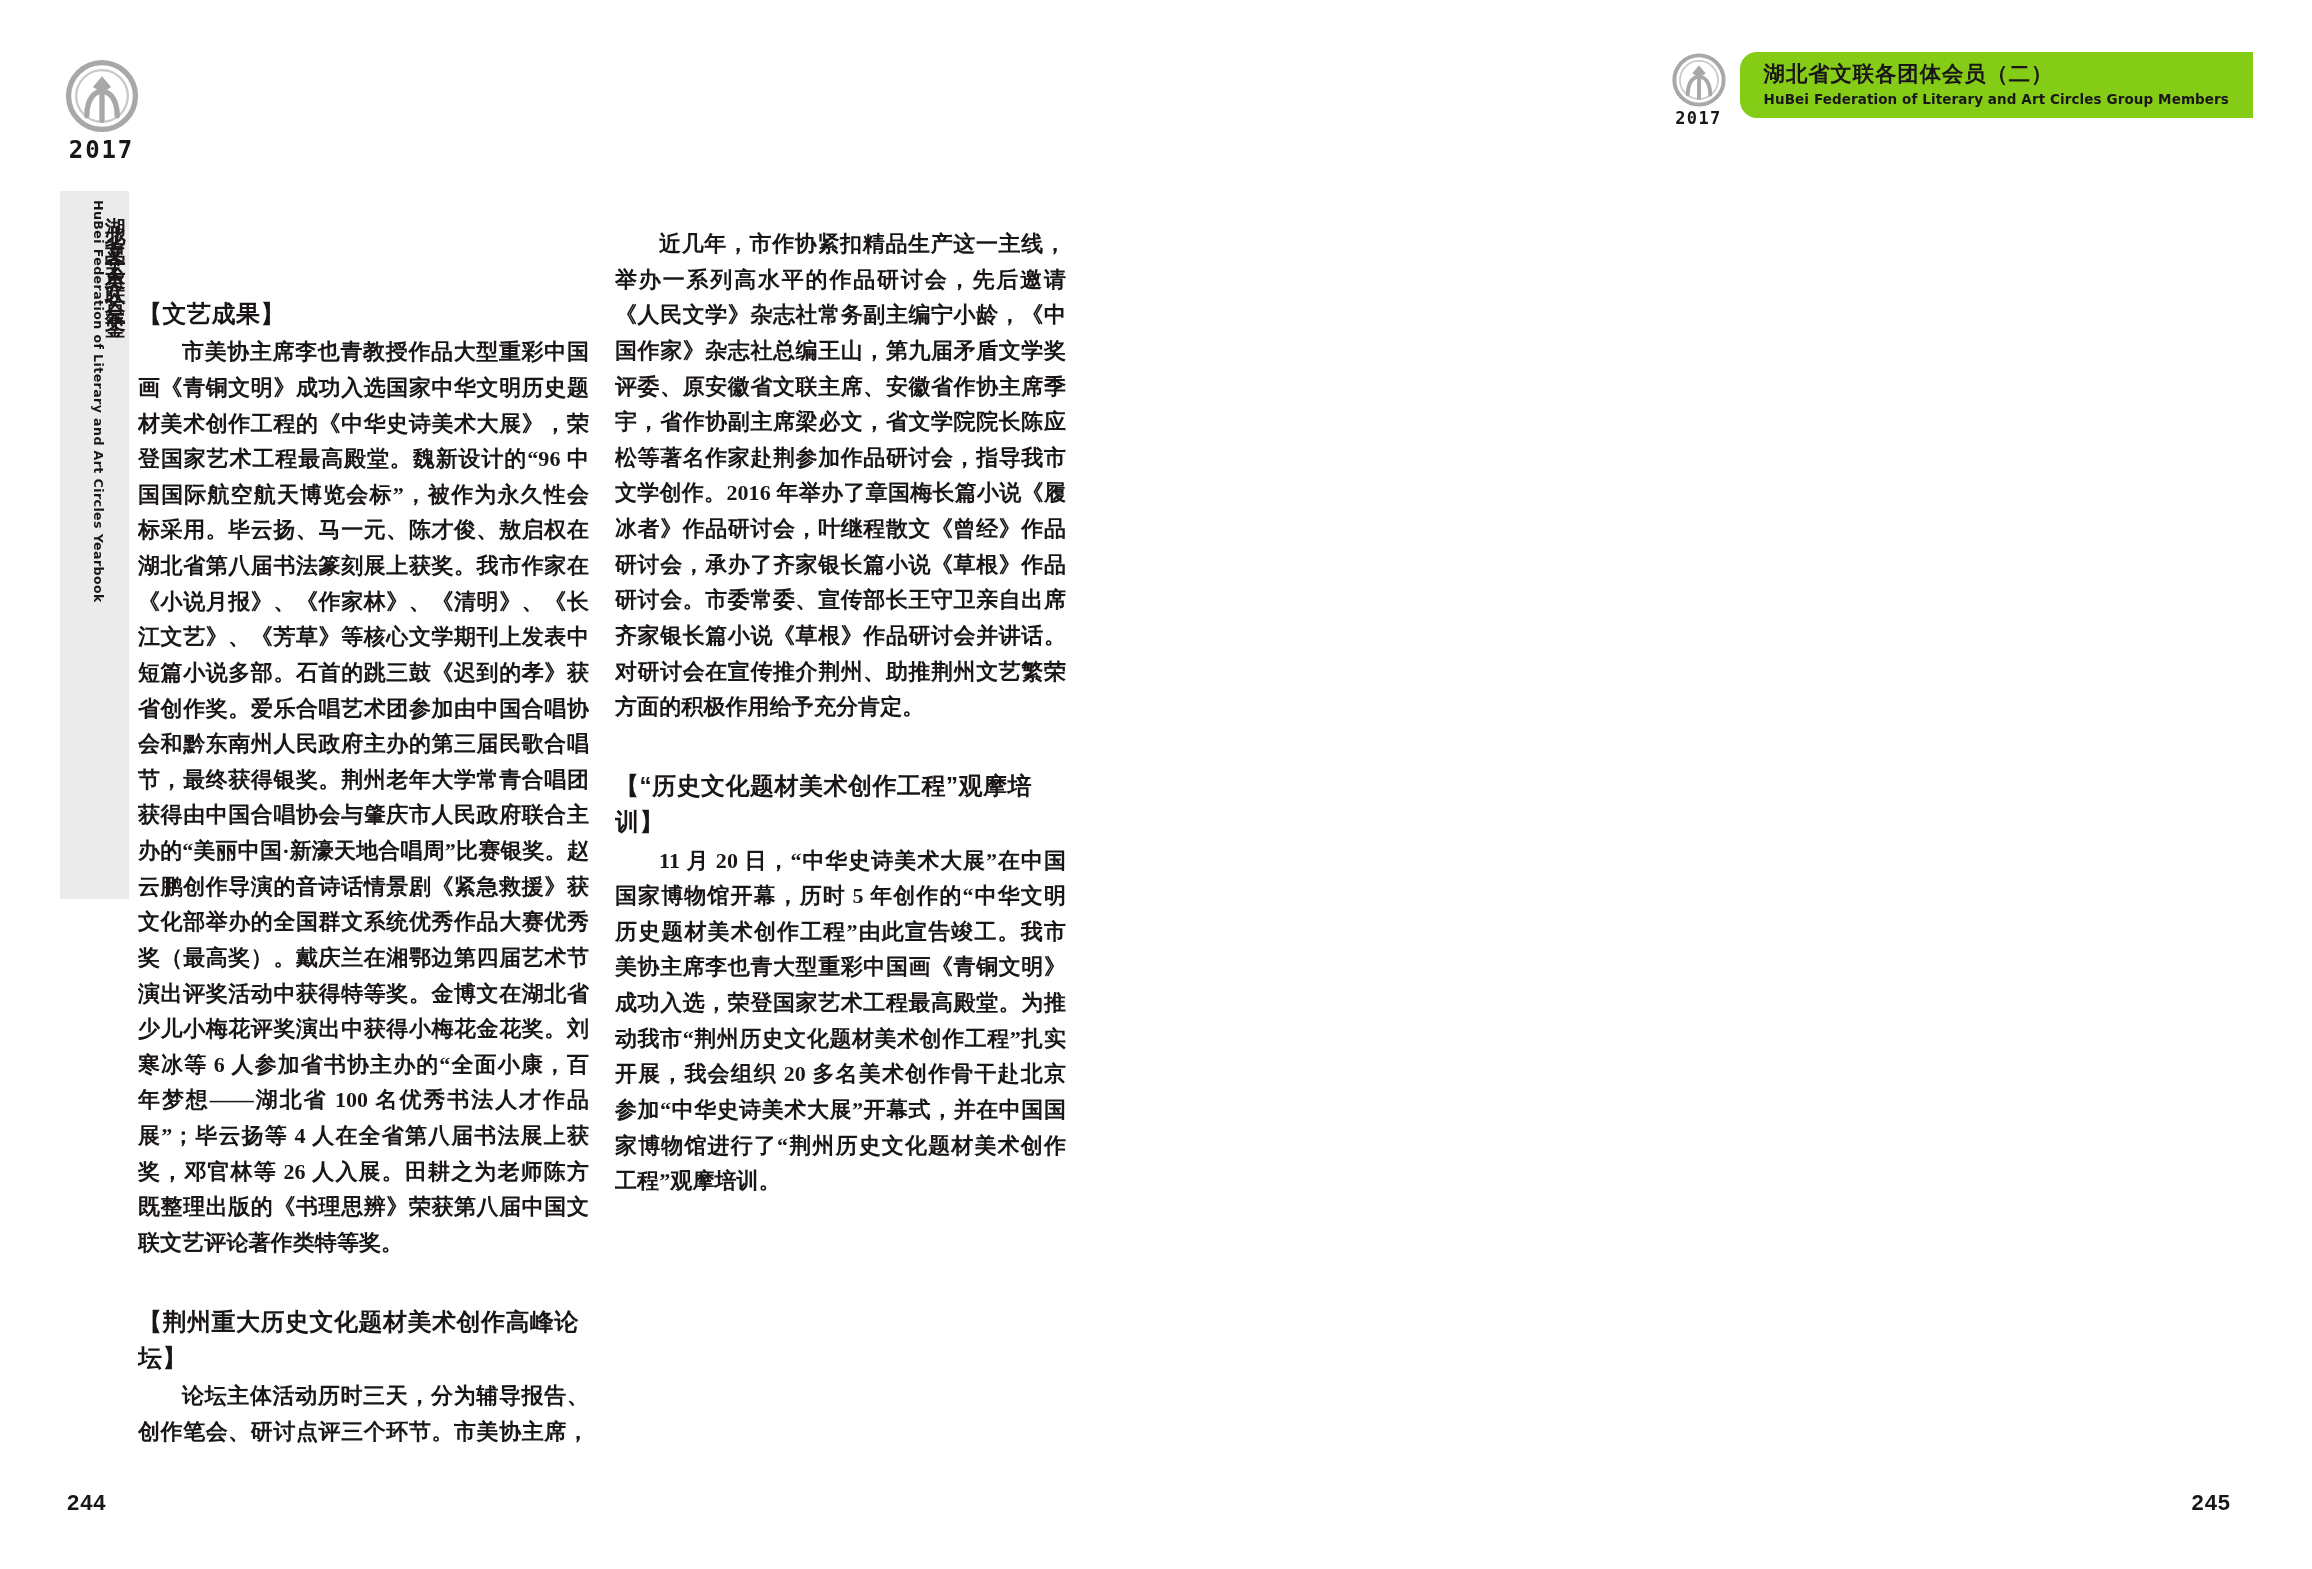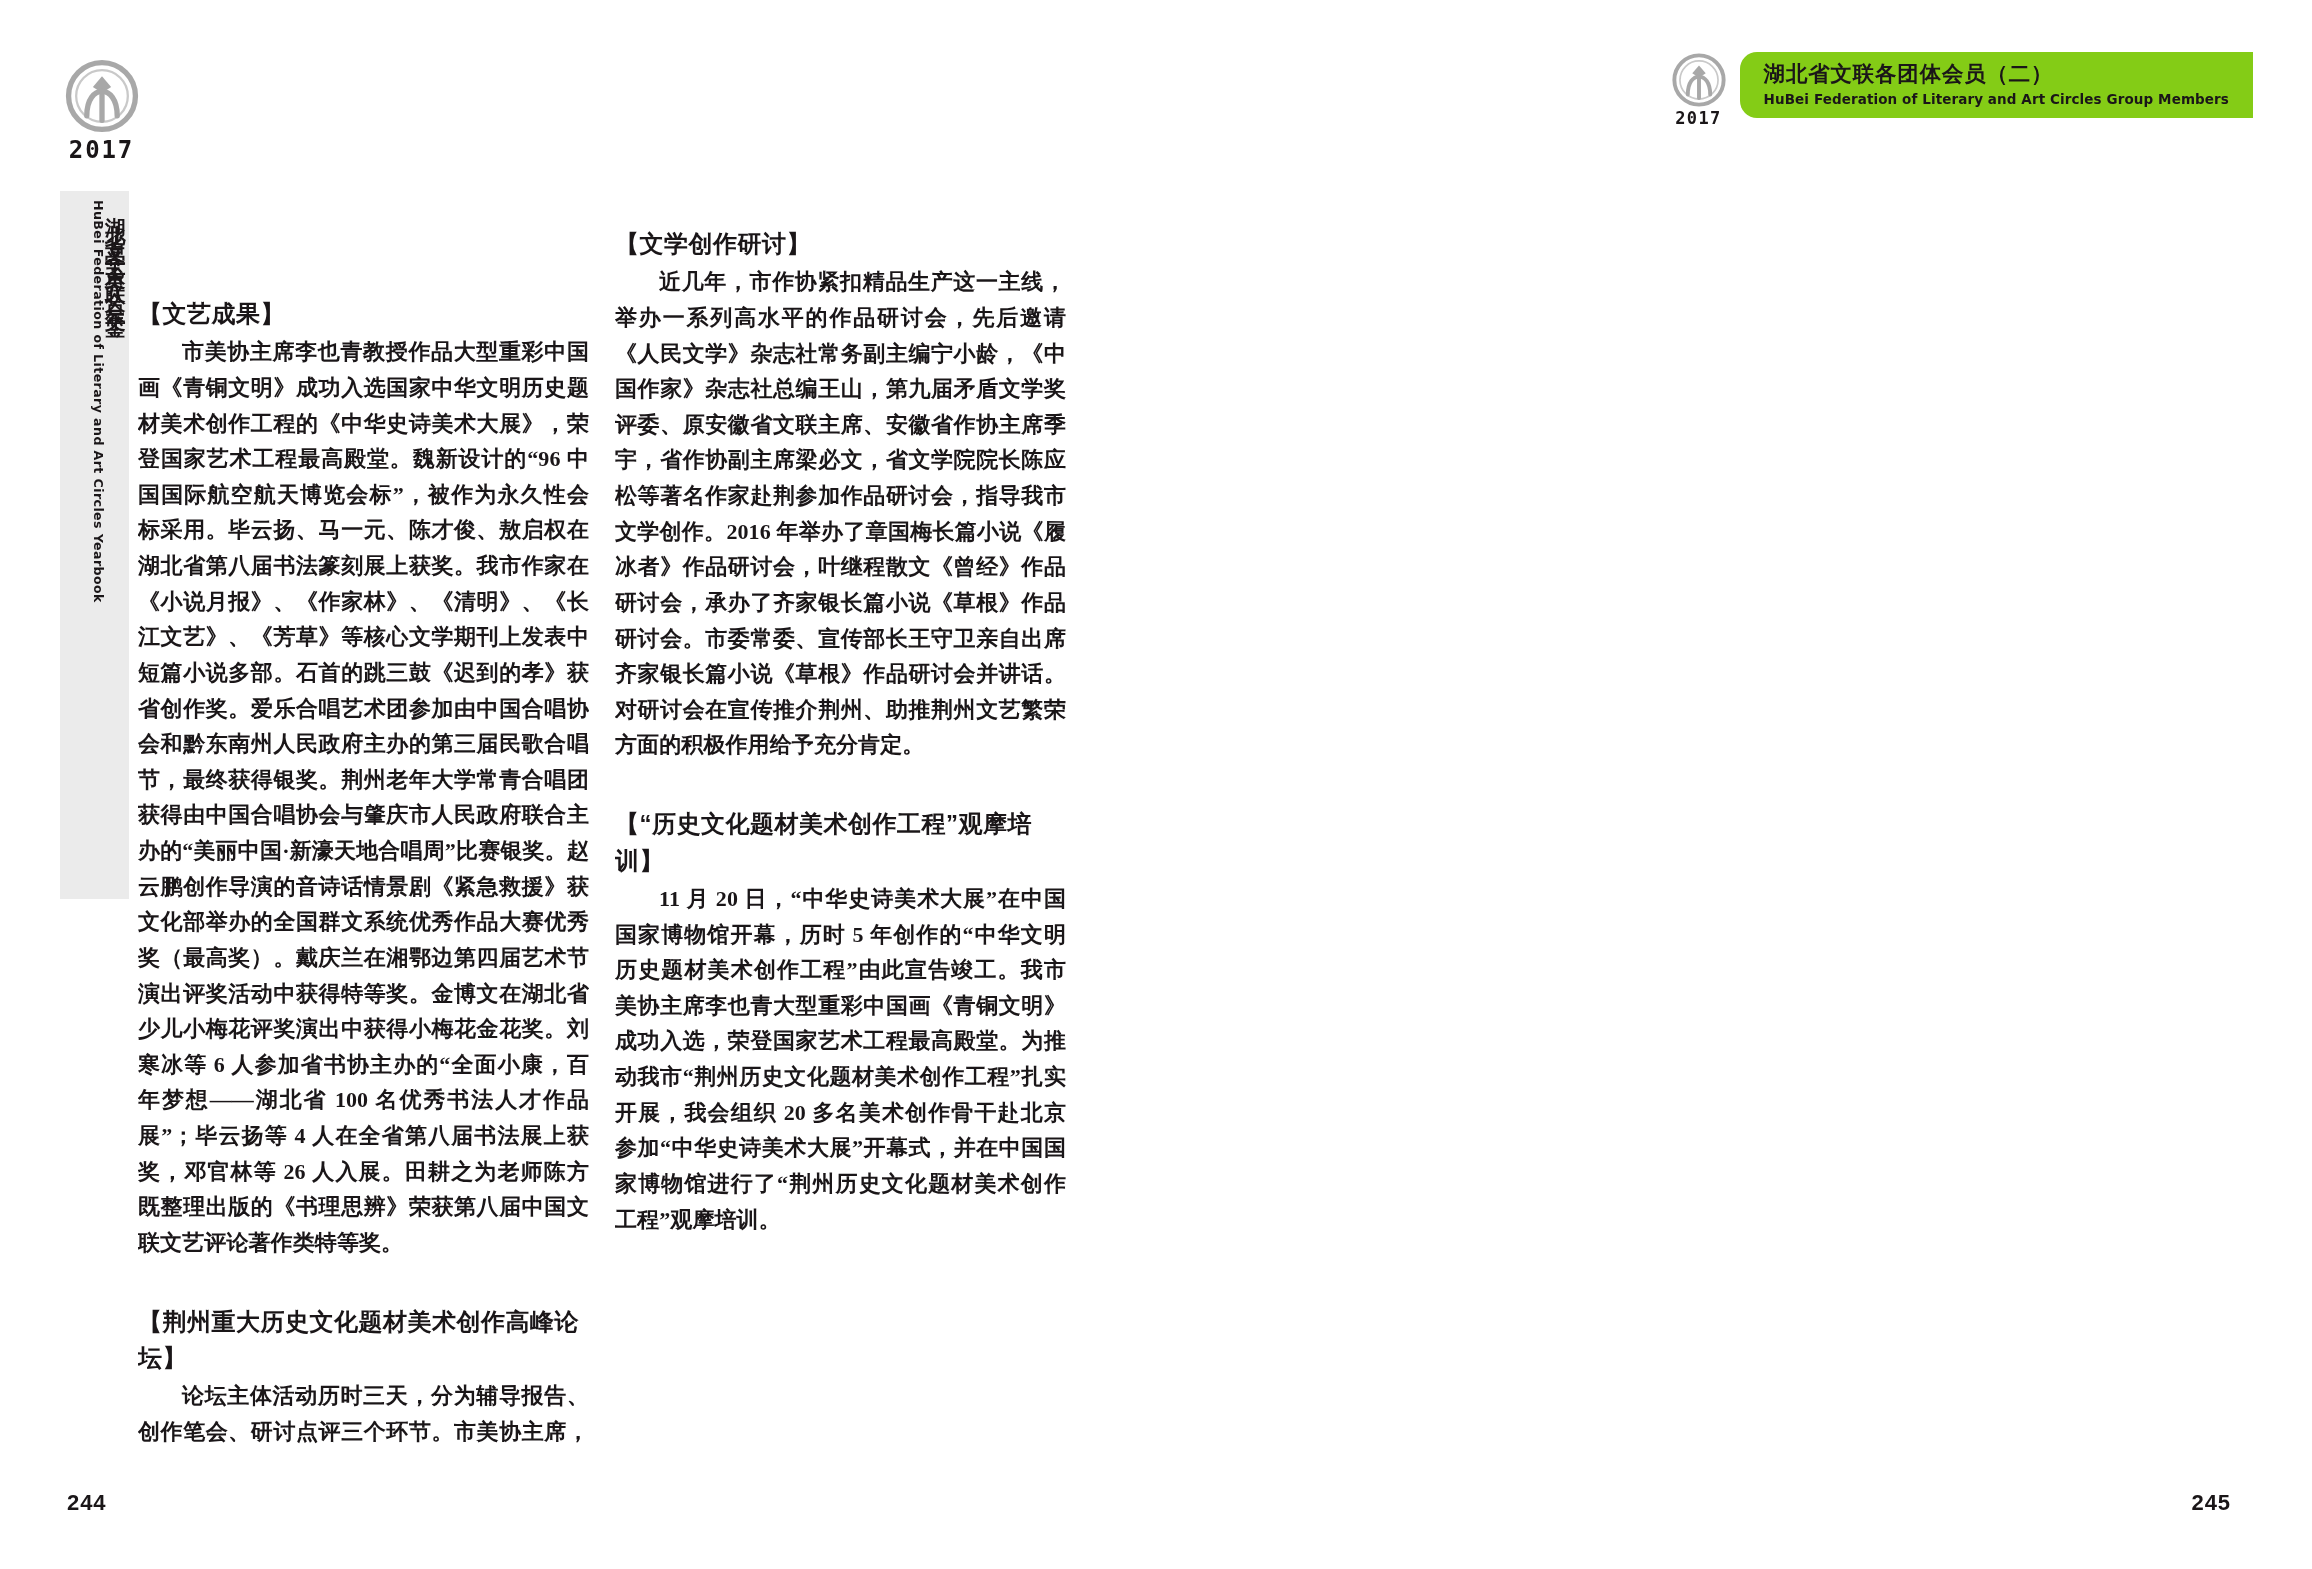--- a/index.html
+++ b/index.html
@@ -218,21 +218,20 @@
           <p class="para">市美协主席李也青教授作品大型重彩中国画《青铜文明》成功入选国家中华文明历史题材美术创作工程的《中华史诗美术大展》，荣登国家艺术工程最高殿堂。魏新设计的“96 中国国际航空航天博览会标”，被作为永久性会标采用。毕云扬、马一元、陈才俊、敖启权在湖北省第八届书法篆刻展上获奖。我市作家在《小说月报》、《作家林》、《清明》、《长江文艺》、《芳草》等核心文学期刊上发表中短篇小说多部。石首的跳三鼓《迟到的孝》获省创作奖。爱乐合唱艺术团参加由中国合唱协会和黔东南州人民政府主办的第三届民歌合唱节，最终获得银奖。荆州老年大学常青合唱团获得由中国合唱协会与肇庆市人民政府联合主办的“美丽中国·新濠天地合唱周”比赛银奖。赵云鹏创作导演的音诗话情景剧《紧急救援》获文化部举办的全国群文系统优秀作品大赛优秀奖（最高奖）。戴庆兰在湘鄂边第四届艺术节演出评奖活动中获得特等奖。金博文在湖北省少儿小梅花评奖演出中获得小梅花金花奖。刘寒冰等 6 人参加省书协主办的“全面小康，百年梦想——湖北省 100 名优秀书法人才作品展”；毕云扬等 4 人在全省第八届书法展上获奖，邓官林等 26 人入展。田耕之为老师陈方既整理出版的《书理思辨》荣获第八届中国文联文艺评论著作类特等奖。</p>
           <div class="gap-lg"></div>
           <div class="h-sub">【荆州重大历史文化题材美术创作高峰论坛】</div>
           <p class="para">论坛主体活动历时三天，分为辅导报告、创作笔会、研讨点评三个环节。市美协主席，知名画家李也青作了题为《美术创作漫谈》的辅导报告。报</p>
         </div>
     </div>
 
     <div class="col col-2">
       <div class="flow">
           <div class="gap-lg"></div>
-          <div class="h-sub">【文学创作研讨】</div>
           <p class="para">近几年，市作协紧扣精品生产这一主线，举办一系列高水平的作品研讨会，先后邀请《人民文学》杂志社常务副主编宁小龄，《中国作家》杂志社总编王山，第九届矛盾文学奖评委、原安徽省文联主席、安徽省作协主席季宇，省作协副主席梁必文，省文学院院长陈应松等著名作家赴荆参加作品研讨会，指导我市文学创作。2016 年举办了章国梅长篇小说《履冰者》作品研讨会，叶继程散文《曾经》作品研讨会，承办了齐家银长篇小说《草根》作品研讨会。市委常委、宣传部长王守卫亲自出席齐家银长篇小说《草根》作品研讨会并讲话。对研讨会在宣传推介荆州、助推荆州文艺繁荣方面的积极作用给予充分肯定。</p>
           <div class="gap-lg"></div>
           <div class="h-sub">【“历史文化题材美术创作工程”观摩培训】</div>
           <p class="para">11 月 20 日，“中华史诗美术大展”在中国国家博物馆开幕，历时 5 年创作的“中华文明历史题材美术创作工程”由此宣告竣工。我市美协主席李也青大型重彩中国画《青铜文明》成功入选，荣登国家艺术工程最高殿堂。为推动我市“荆州历史文化题材美术创作工程”扎实开展，我会组织 20 多名美术创作骨干赴北京参加“中华史诗美术大展”开幕式，并在中国国家博物馆进行了“荆州历史文化题材美术创作工程”观摩培训。</p>
         </div>
     </div>
 
     <div class="folio folio-left">244</div>
   </div>
 

